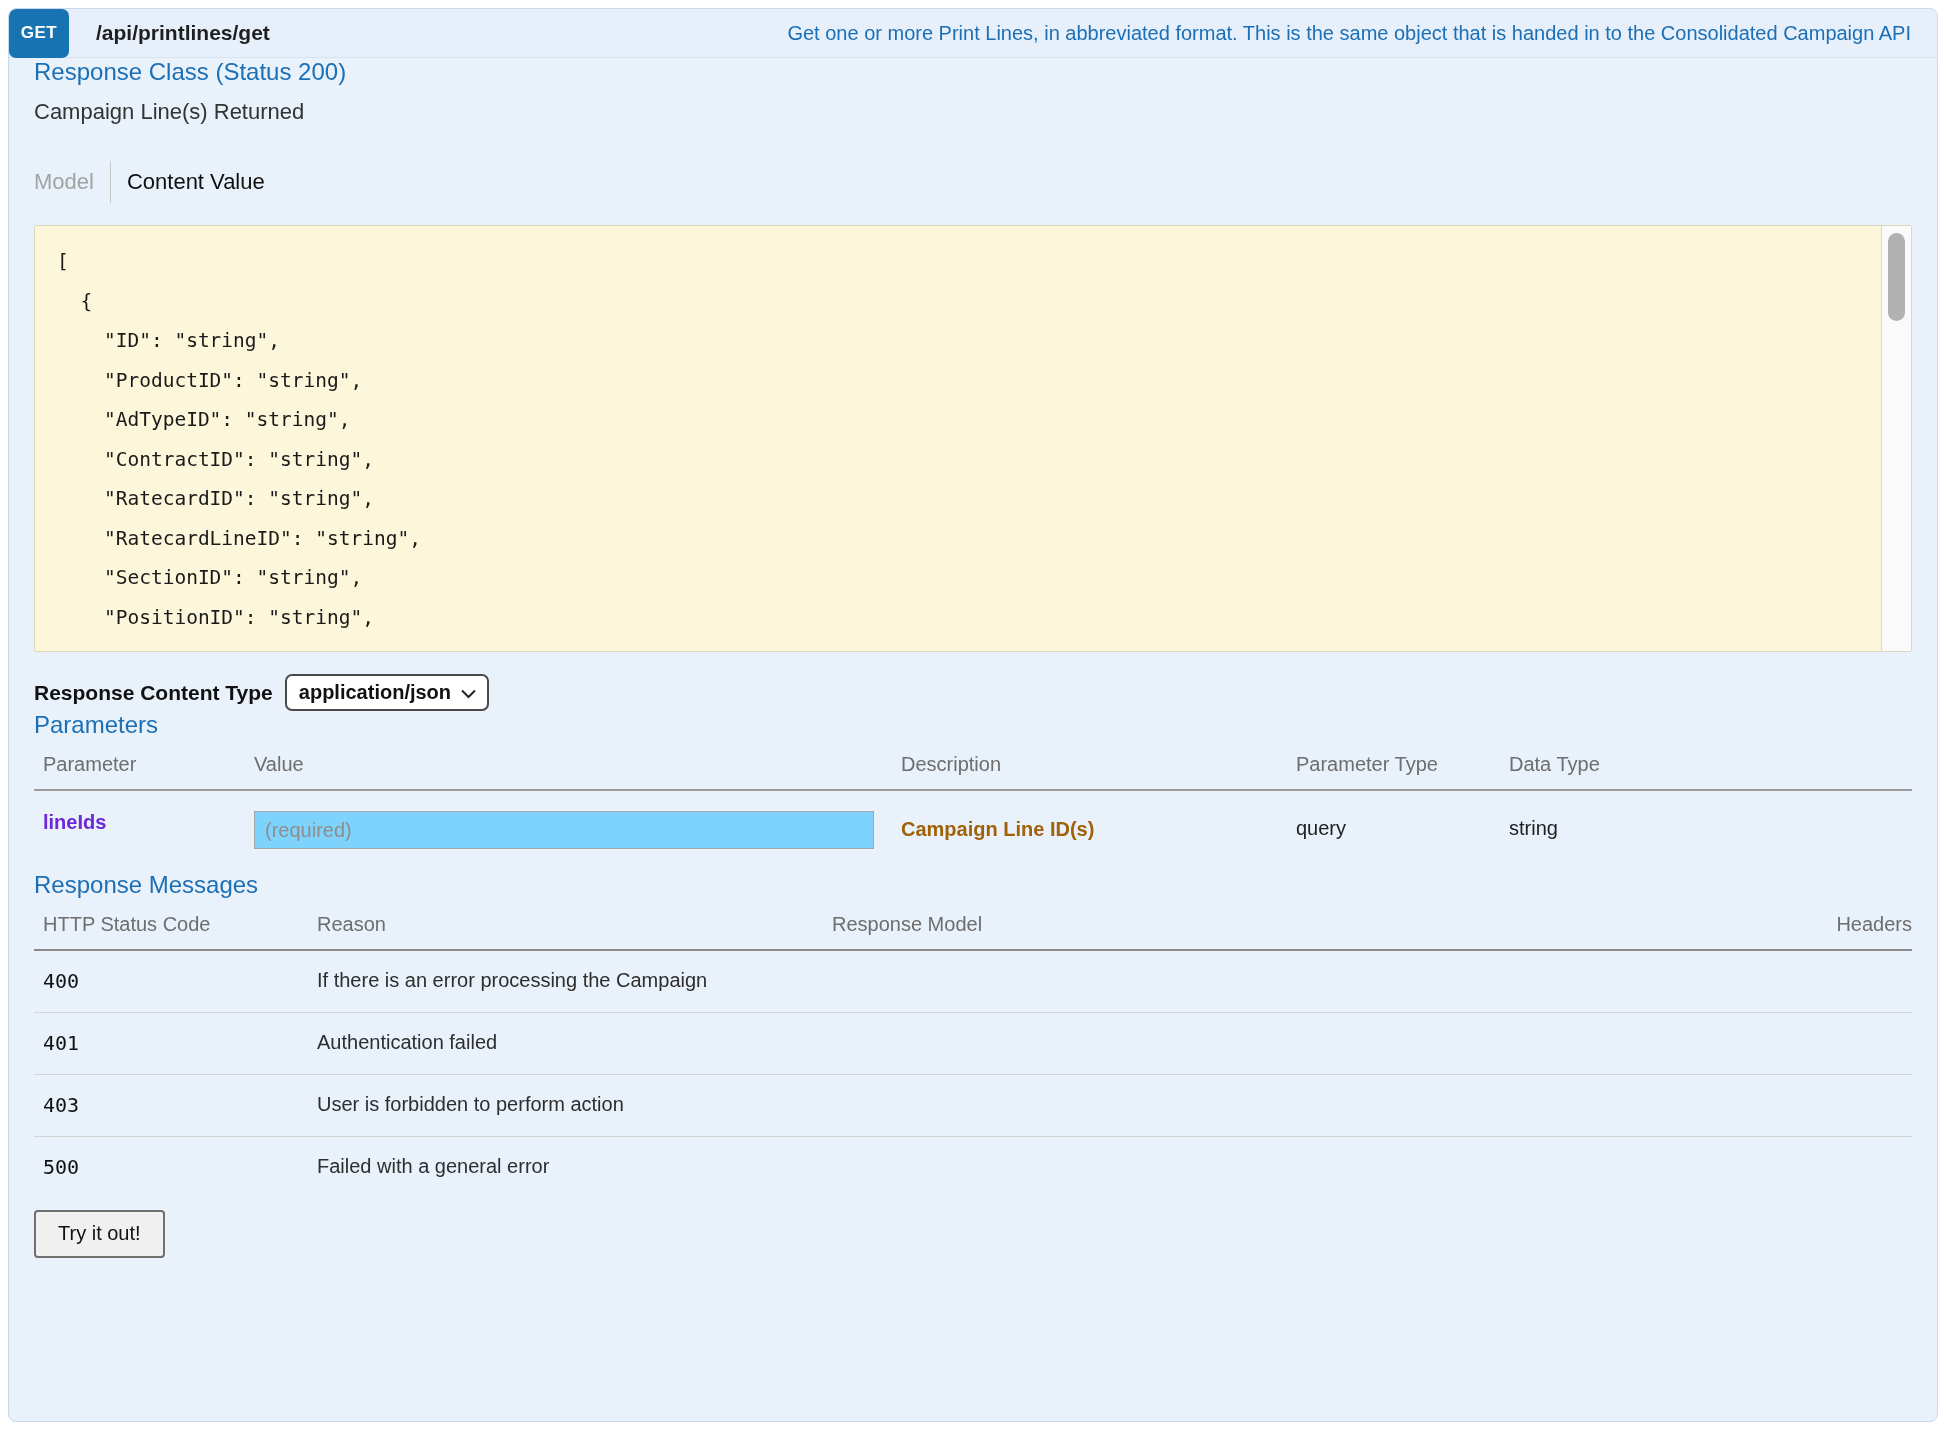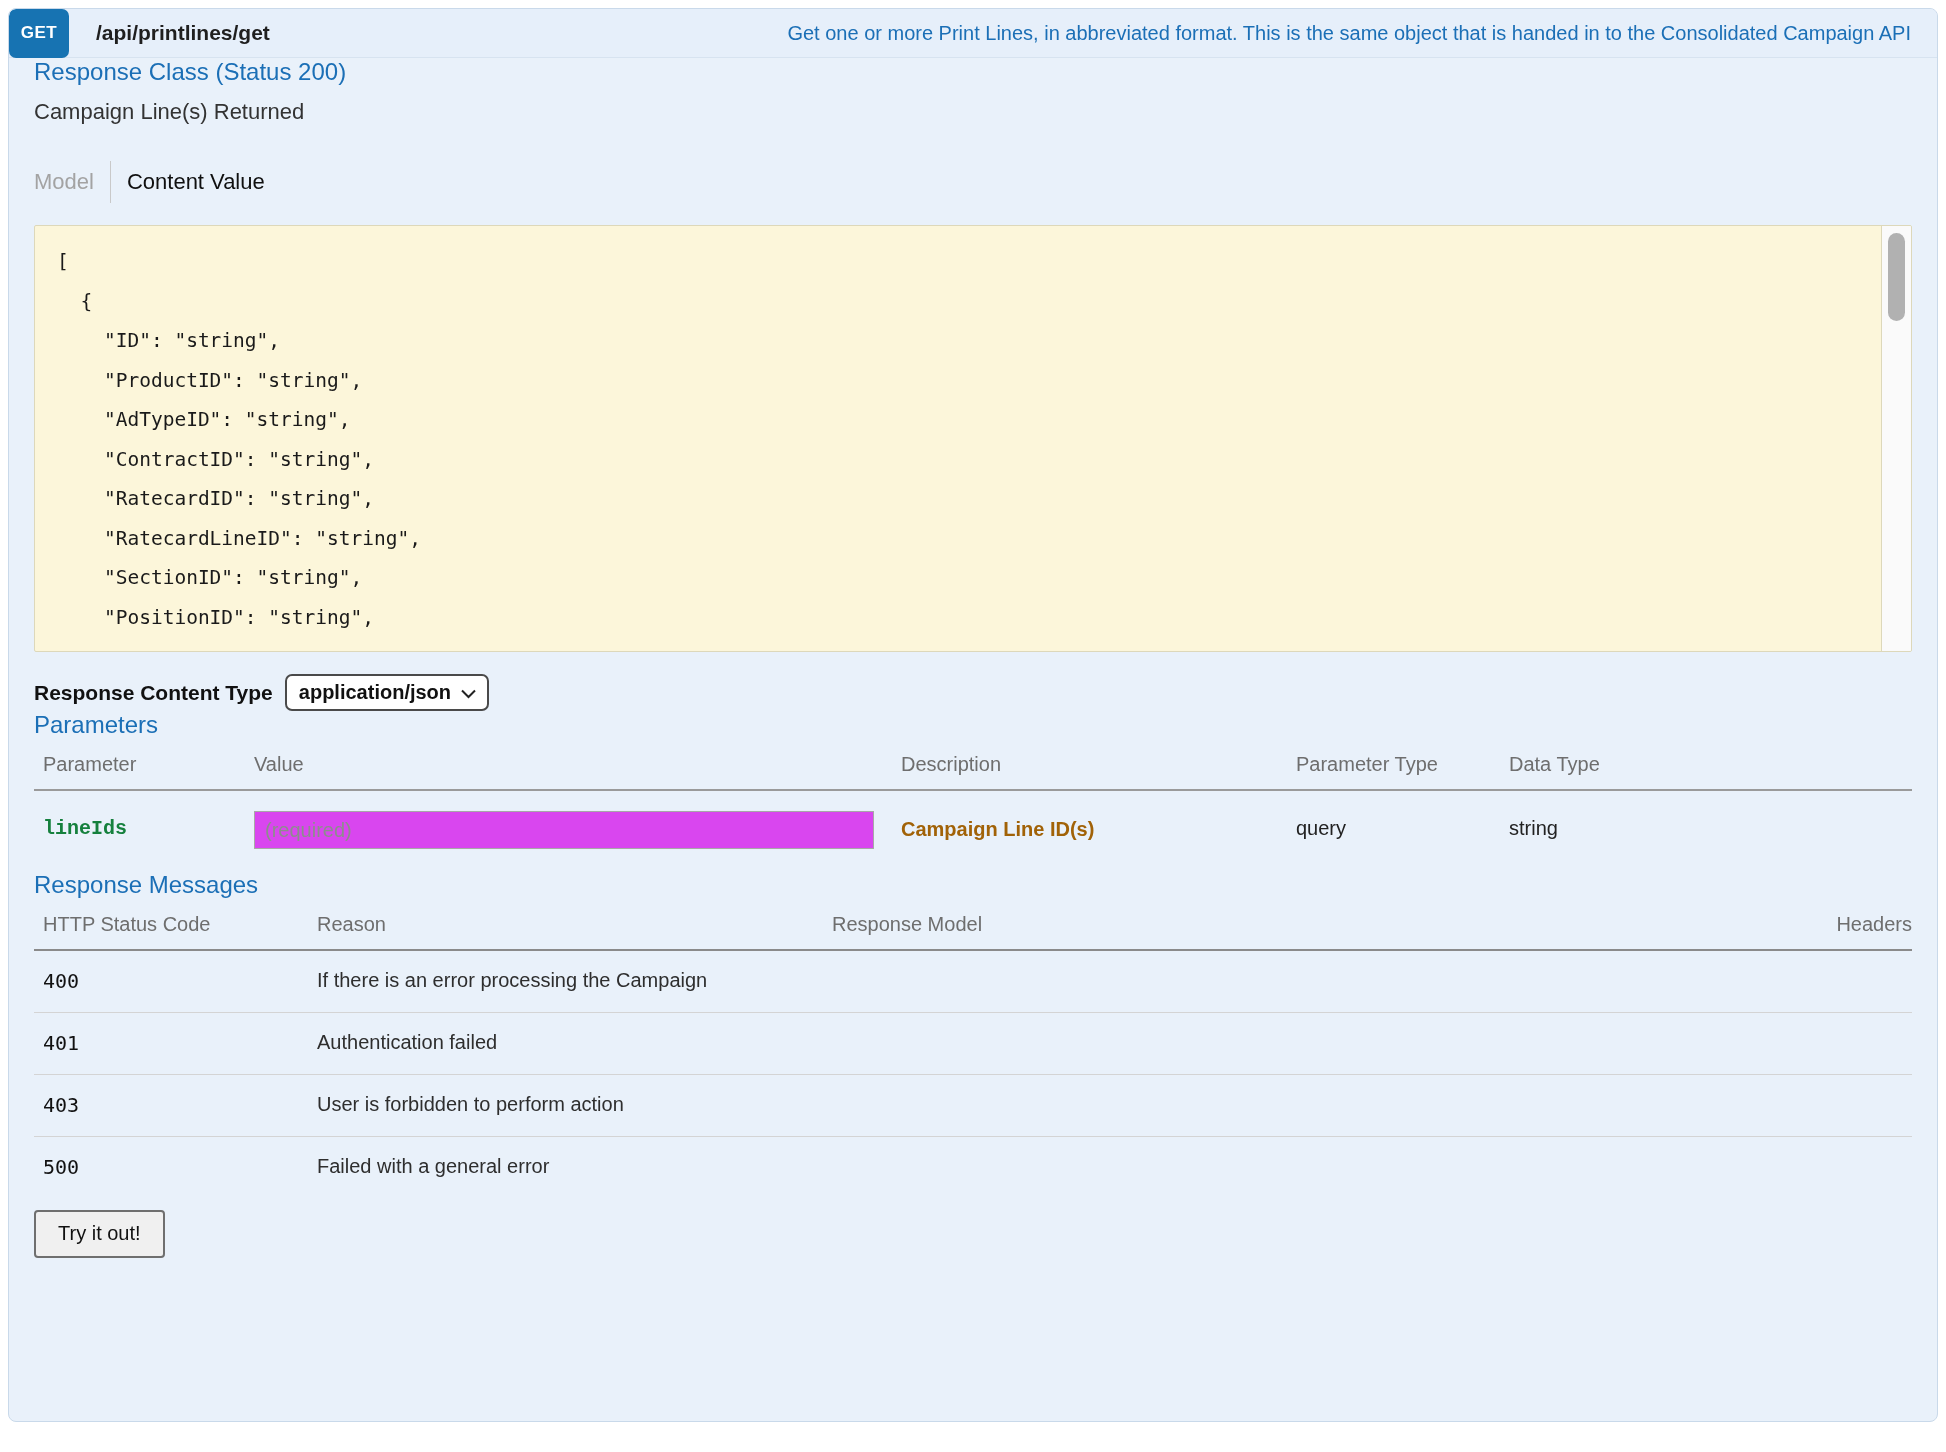--- a/index.html
+++ b/index.html
@@ -145,31 +145,31 @@
   }
   .thead-cell {
     font-size: 20px;
     color: #6e6e6e;
     padding: 14px 0 13px 0;
   }
   .thead-sep { border-bottom: 2px solid #9a9a9a; }
   .pad-left { padding-left: 9px; }
   .param-row-cell { padding-top: 20px; padding-bottom: 22px; }
   .param-name {
-    font-family: Liberation Mono, monospace;
+    font-family: Liberation Sans, sans-serif;
     font-weight: bold;
     font-size: 20px;
-    color: #15803d;
-    padding-top: 26px;
+    color: #6d28d9;
+    padding-top: 20px;
   }
   .param-input {
     width: 620px;
     height: 38px;
     border: 1px solid #a8a8a8;
-    background: #d946ef;
+    background: #7dd3fc;
     font-size: 20px;
     font-family: "Liberation Sans", "DejaVu Sans", sans-serif;
     padding: 0 10px;
     color: #333333;
   }
   .param-input::placeholder { color: #8d8d8d; opacity: 1; }
   .param-desc { font-weight: bold; font-size: 20px; color: #a16207; padding-top: 27px; }
   .param-plain { font-size: 20px; color: #222222; padding-top: 26px; }
   
   .rm-heading { margin-top: 46px; font-size: 23px; }

